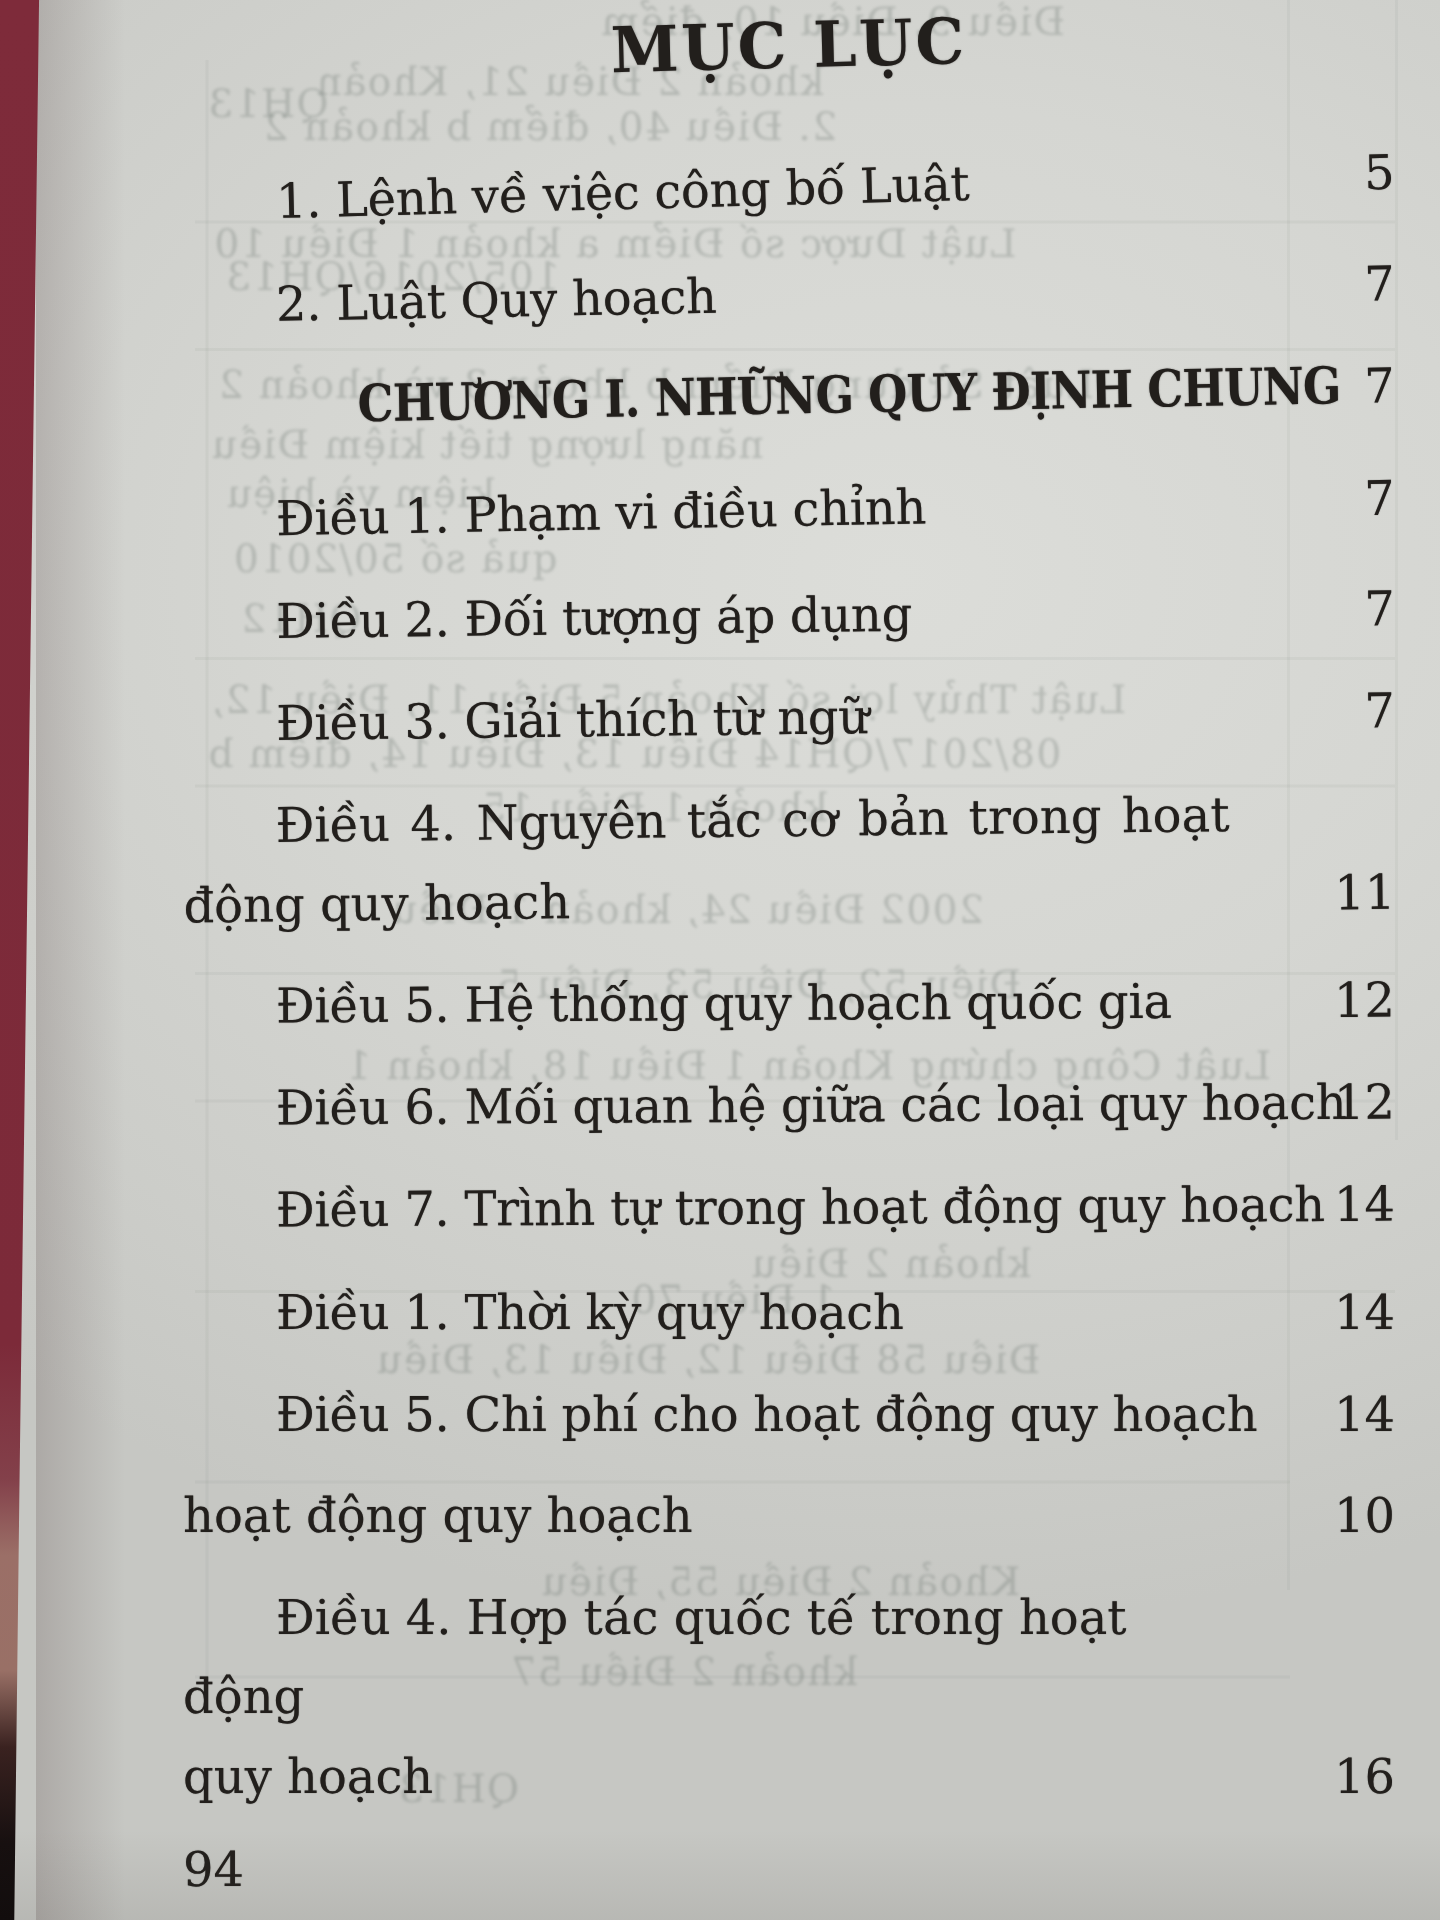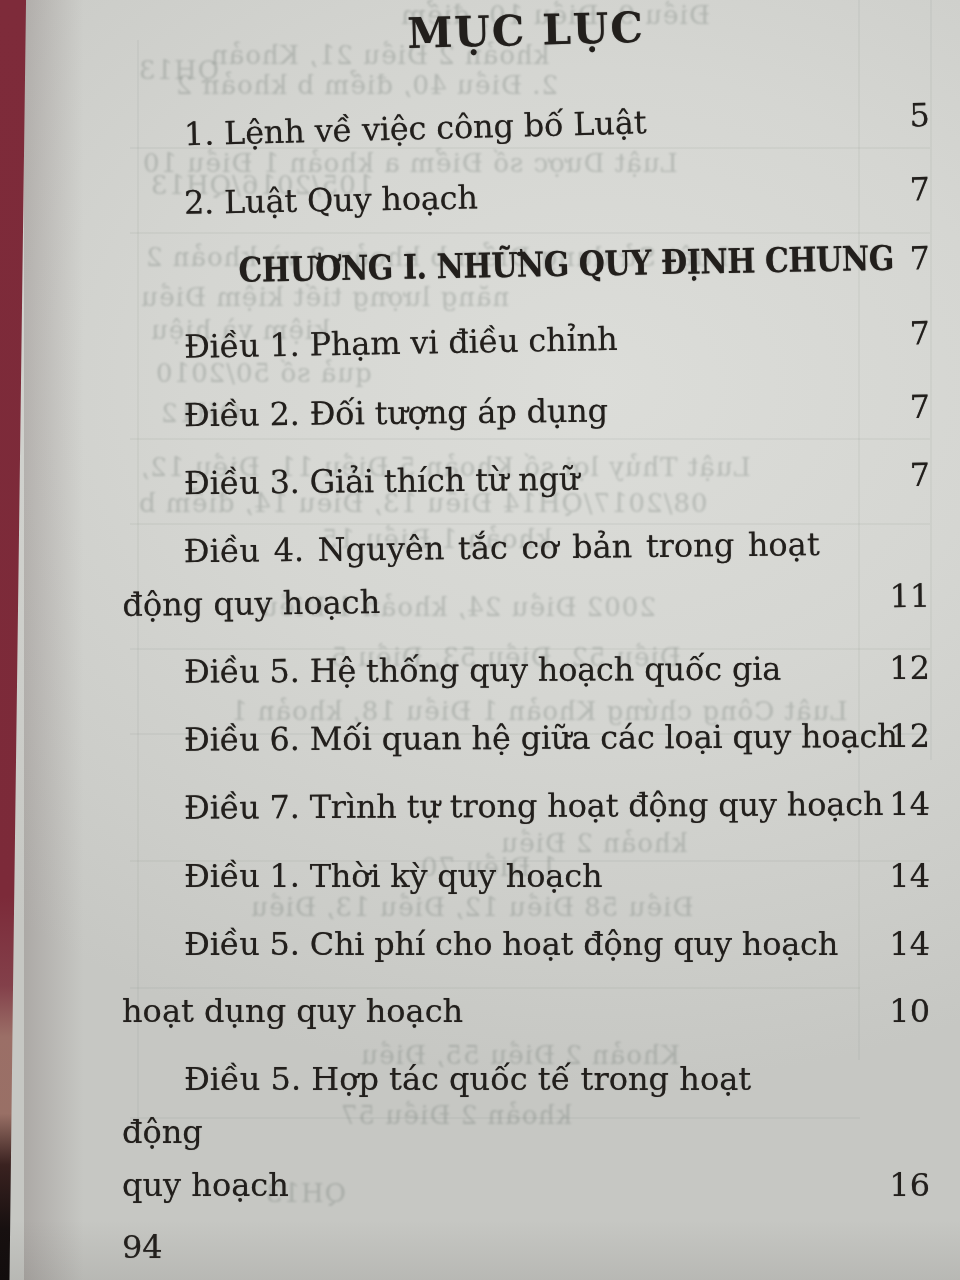--- a/index.html
+++ b/index.html
@@ -183,28 +183,28 @@
       <div class="pg">14</div>
     </div>
 
     <div class="row one">
       <div class="txt"><span class="l1">Điều 5. Chi phí cho hoạt động quy hoạch</span></div>
       <div class="pg">14</div>
     </div>
 
     <div class="row two">
       <div class="txt">
-        <span class="l2">hoạt dụng quy hoạch</span>
+        <span class="l2">hoạt động quy hoạch</span>
       </div>
       <div class="pg">10</div>
     </div>
 
     <div class="row two">
       <div class="txt">
-        <span class="l1">Điều 5. Hợp tác quốc tế trong hoạt động</span>
+        <span class="l1">Điều 4. Hợp tác quốc tế trong hoạt động</span>
         <span class="l2">quy hoạch</span>
       </div>
       <div class="pg">16</div>
     </div>
 
     <div class="folio">94</div>
   </div>
 
   <div class="edge-shade"></div>
   <div class="bottom-shade"></div>

